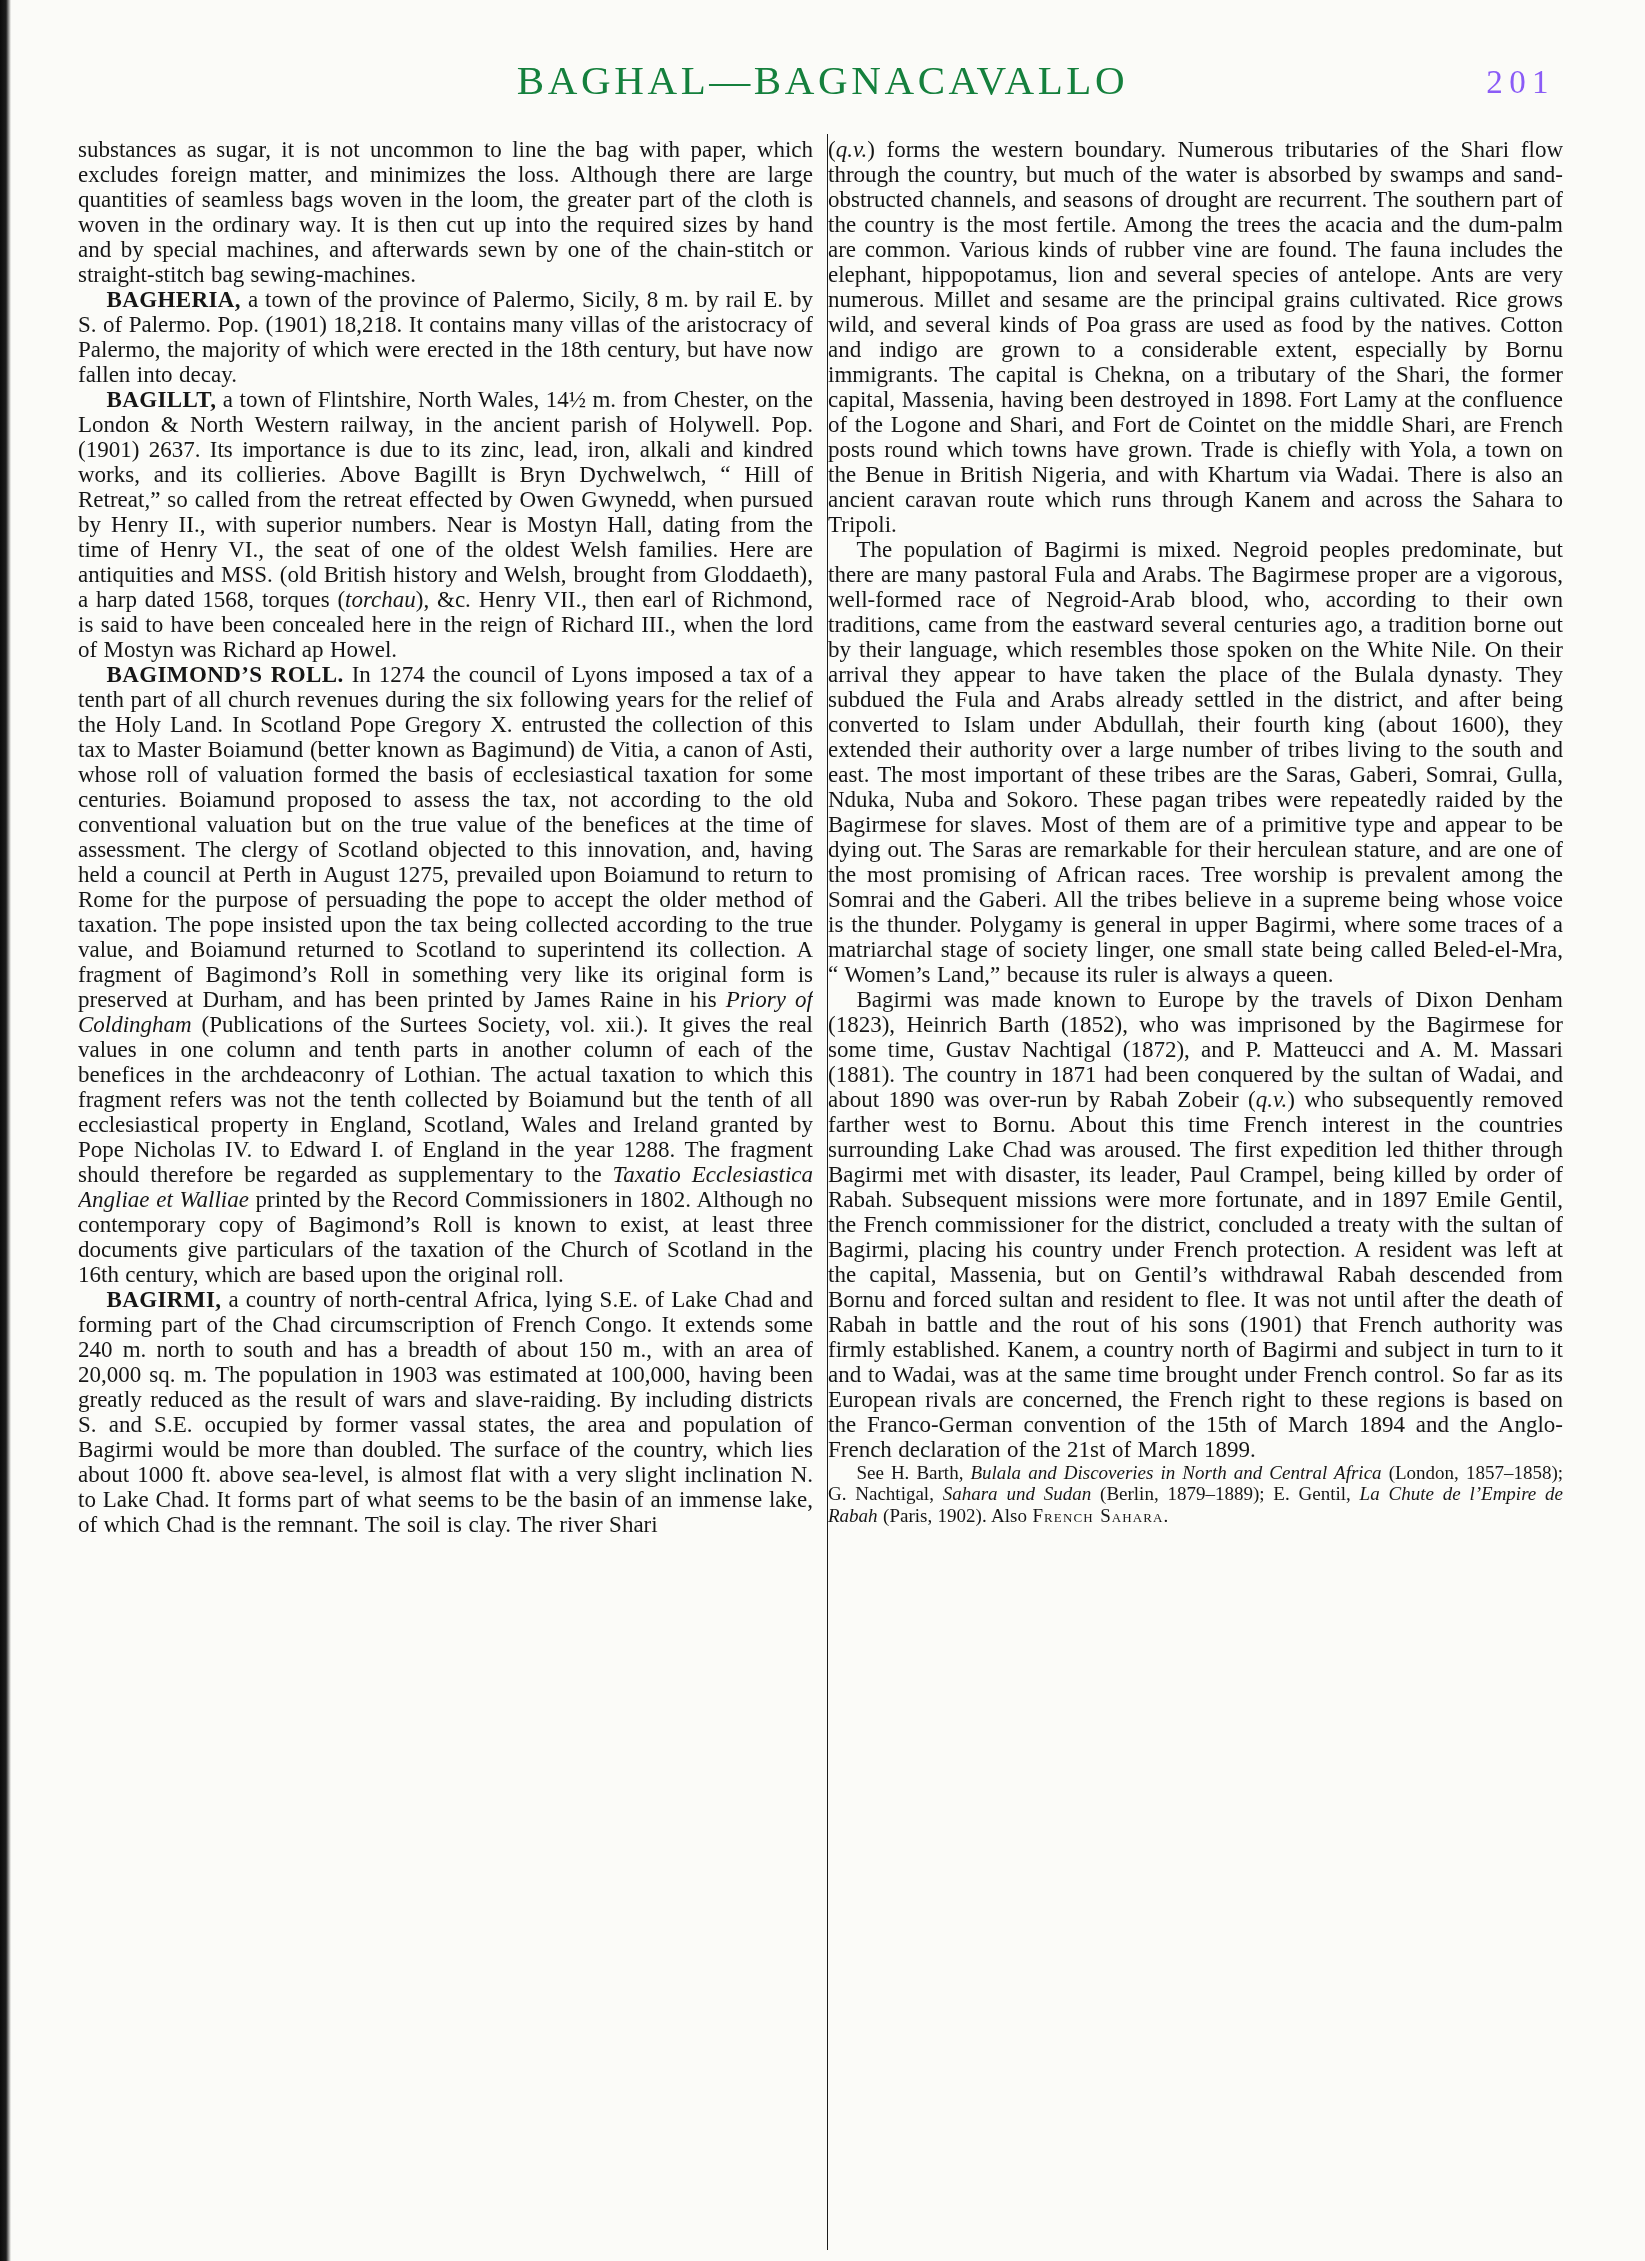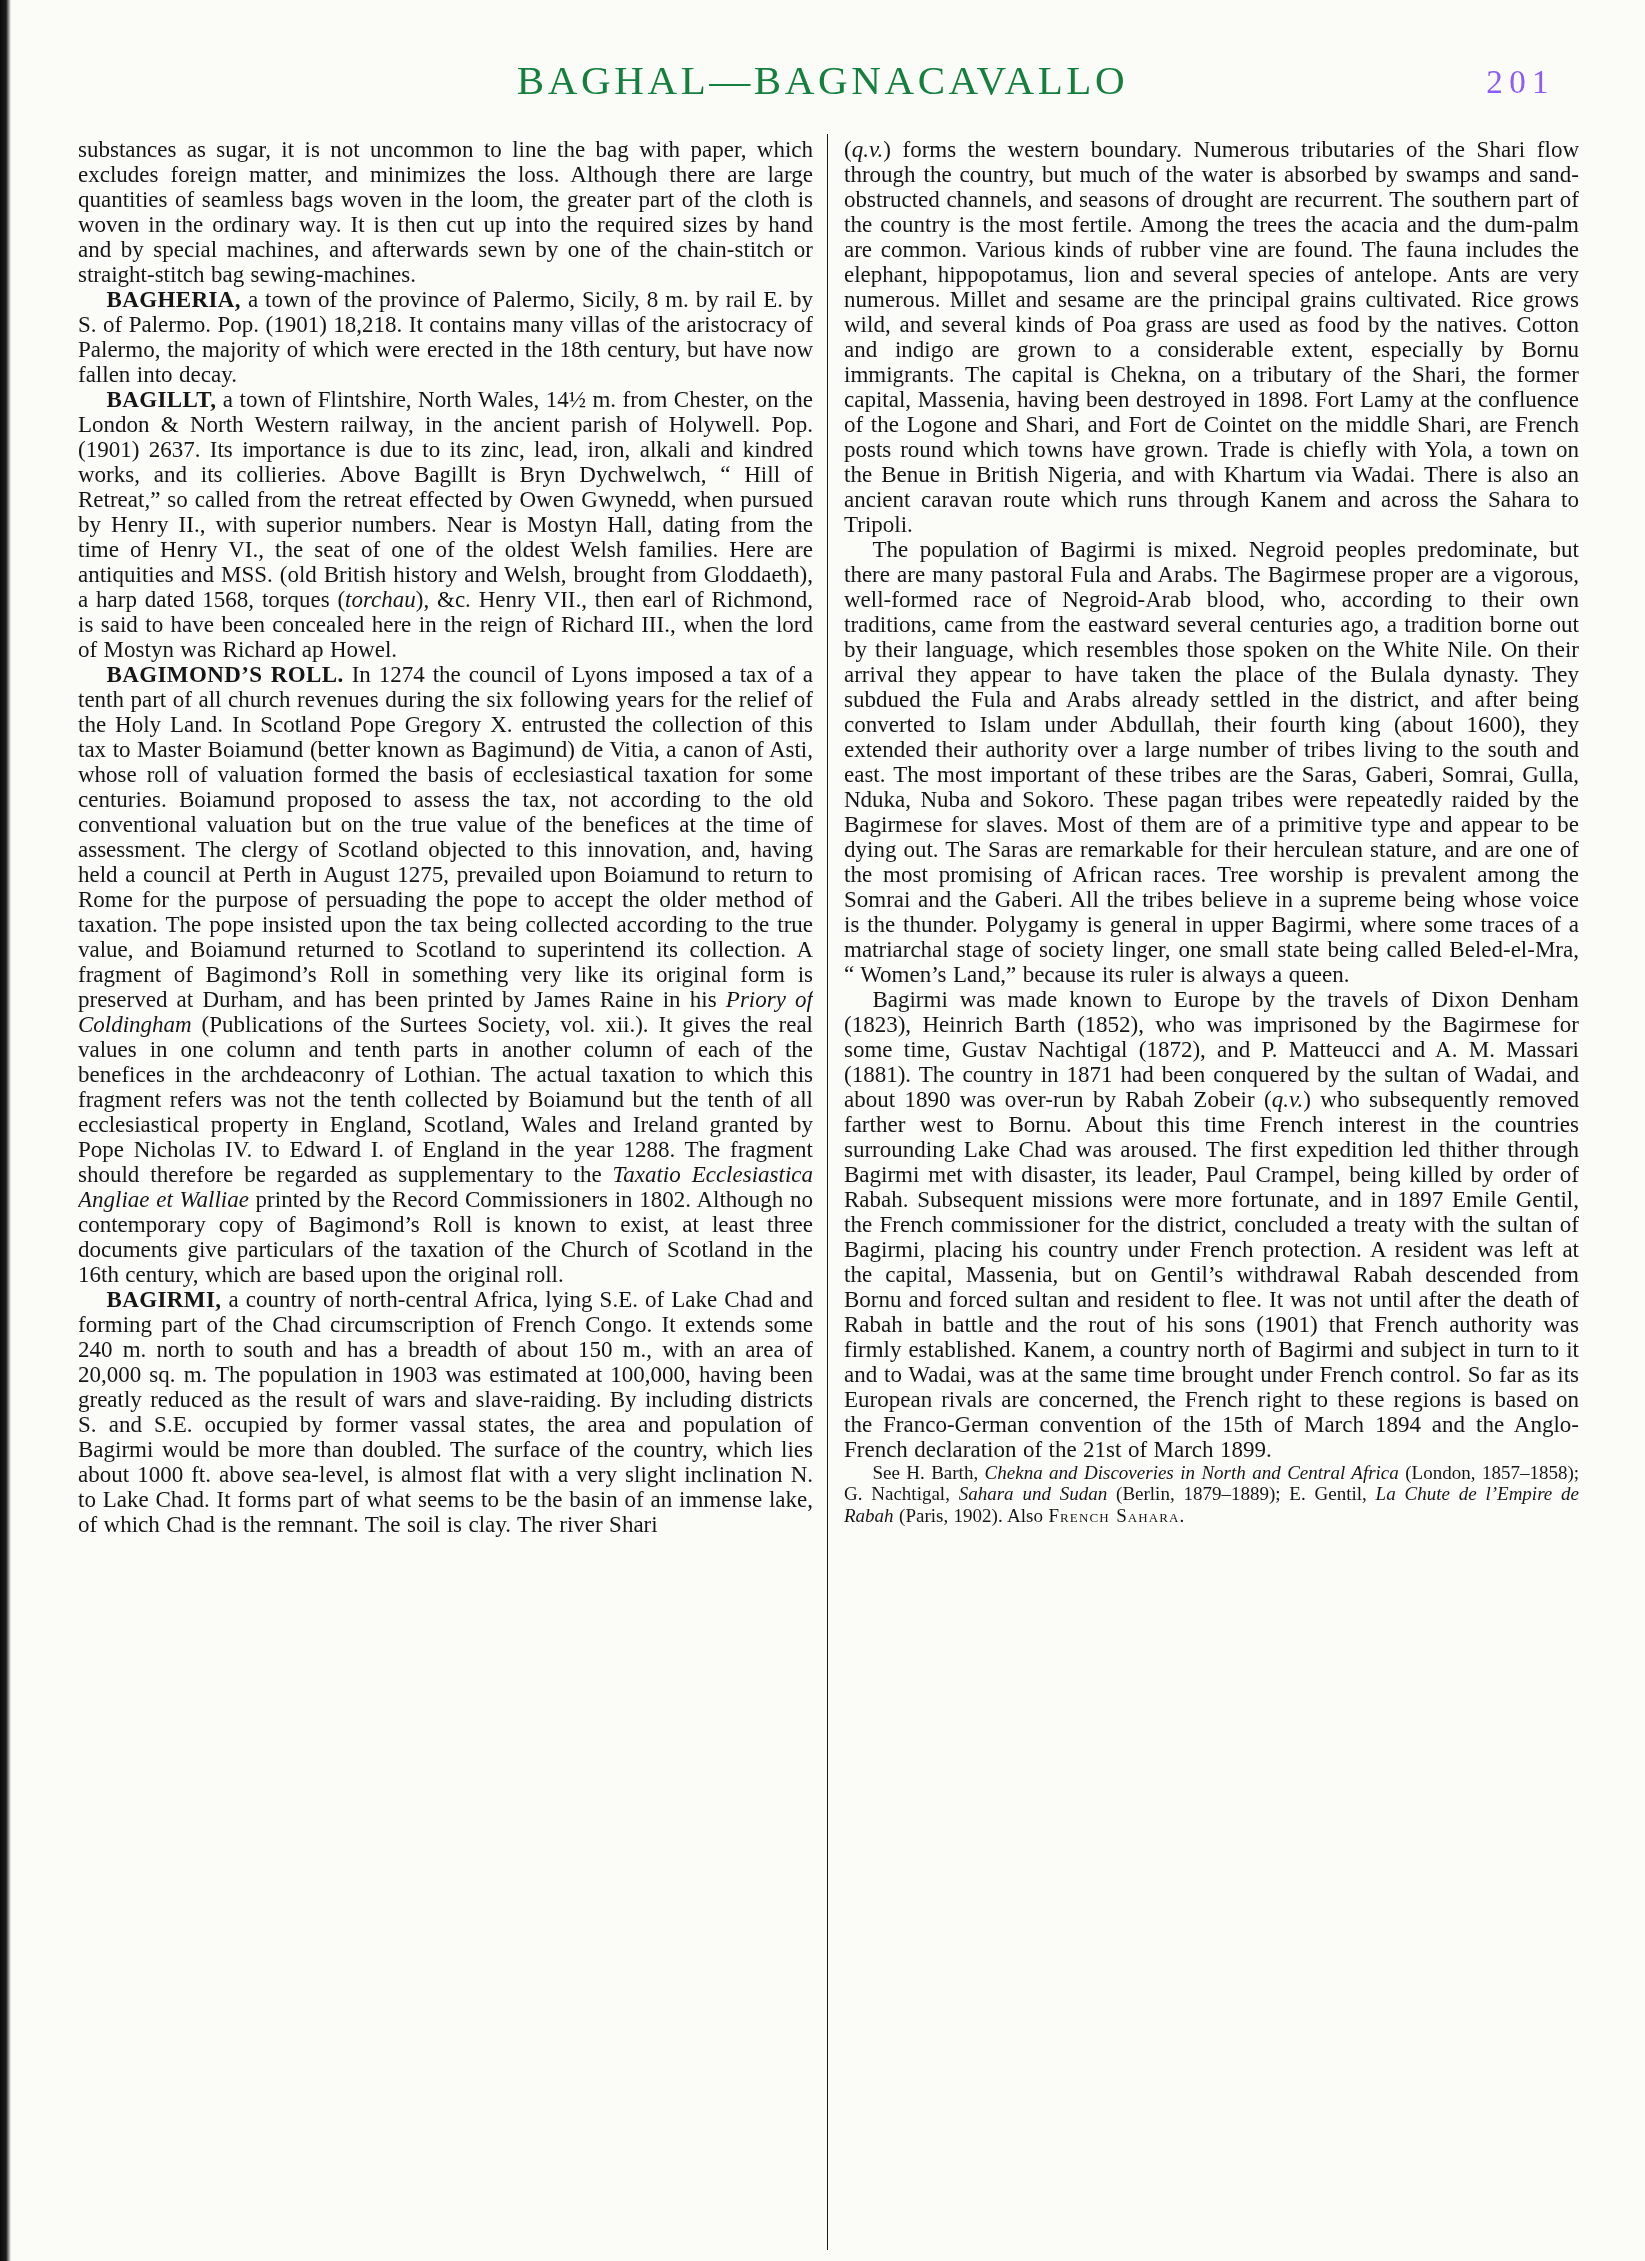--- a/index.html
+++ b/index.html
@@ -51,21 +51,21 @@
     height: 2116px;
     background: #1c1c1c;
   }
   .columns {
     position: absolute;
     top: 137px;
     left: 78px;
     width: 1502px;
     height: 2113px;
     display: flex;
-    gap: 31px;
+    gap: 15px;
   }
   .column {
     width: 735px;
     height: 100%;
     overflow: hidden;
     text-align: justify;
     font-size: 23px;
     line-height: 25px;
     word-spacing: 0.7px;
   }
@@ -95,16 +95,16 @@
       <p class="">substances as sugar, it is not uncommon to line the bag with paper, which excludes foreign matter, and minimizes the loss. Although there are large quantities of seamless bags woven in the loom, the greater part of the cloth is woven in the ordinary way. It is then cut up into the required sizes by hand and by special machines, and afterwards sewn by one of the chain-stitch or straight-stitch bag sewing-machines.</p>
       <p class="indent"><b>BAGHERIA,</b> a town of the province of Palermo, Sicily, 8 m. by rail E. by S. of Palermo. Pop. (1901) 18,218. It contains many villas of the aristocracy of Palermo, the majority of which were erected in the 18th century, but have now fallen into decay.</p>
       <p class="indent"><b>BAGILLT,</b> a town of Flintshire, North Wales, 14½ m. from Chester, on the London &amp; North Western railway, in the ancient parish of Holywell. Pop. (1901) 2637. Its importance is due to its zinc, lead, iron, alkali and kindred works, and its collieries. Above Bagillt is Bryn Dychwelwch, “ Hill of Retreat,” so called from the retreat effected by Owen Gwynedd, when pursued by Henry II., with superior numbers. Near is Mostyn Hall, dating from the time of Henry VI., the seat of one of the oldest Welsh families. Here are antiquities and MSS. (old British history and Welsh, brought from Gloddaeth), a harp dated 1568, torques (<i>torchau</i>), &amp;c. Henry VII., then earl of Richmond, is said to have been concealed here in the reign of Richard III., when the lord of Mostyn was Richard ap Howel.</p>
       <p class="indent"><b>BAGIMOND’S ROLL.</b> In 1274 the council of Lyons imposed a tax of a tenth part of all church revenues during the six following years for the relief of the Holy Land. In Scotland Pope Gregory X. entrusted the collection of this tax to Master Boiamund (better known as Bagimund) de Vitia, a canon of Asti, whose roll of valuation formed the basis of ecclesiastical taxation for some centuries. Boiamund proposed to assess the tax, not according to the old conventional valuation but on the true value of the benefices at the time of assessment. The clergy of Scotland objected to this innovation, and, having held a council at Perth in August 1275, prevailed upon Boiamund to return to Rome for the purpose of persuading the pope to accept the older method of taxation. The pope insisted upon the tax being collected according to the true value, and Boiamund returned to Scotland to superintend its collection. A fragment of Bagimond’s Roll in something very like its original form is preserved at Durham, and has been printed by James Raine in his <i>Priory of Coldingham</i> (Publications of the Surtees Society, vol. xii.). It gives the real values in one column and tenth parts in another column of each of the benefices in the archdeaconry of Lothian. The actual taxation to which this fragment refers was not the tenth collected by Boiamund but the tenth of all ecclesiastical property in England, Scotland, Wales and Ireland granted by Pope Nicholas IV. to Edward I. of England in the year 1288. The fragment should therefore be regarded as supplementary to the <i>Taxatio Ecclesiastica Angliae et Walliae</i> printed by the Record Commissioners in 1802. Although no contemporary copy of Bagimond’s Roll is known to exist, at least three documents give particulars of the taxation of the Church of Scotland in the 16th century, which are based upon the original roll.</p>
       <p class="indent"><b>BAGIRMI,</b> a country of north-central Africa, lying S.E. of Lake Chad and forming part of the Chad circumscription of French Congo. It extends some 240 m. north to south and has a breadth of about 150 m., with an area of 20,000 sq. m. The population in 1903 was estimated at 100,000, having been greatly reduced as the result of wars and slave-raiding. By including districts S. and S.E. occupied by former vassal states, the area and population of Bagirmi would be more than doubled. The surface of the country, which lies about 1000 ft. above sea-level, is almost flat with a very slight inclination N. to Lake Chad. It forms part of what seems to be the basin of an immense lake, of which Chad is the remnant. The soil is clay. The river Shari</p>
     </section>
   <section class="column">
       <p class="">(<i>q.v.</i>) forms the western boundary. Numerous tributaries of the Shari flow through the country, but much of the water is absorbed by swamps and sand-obstructed channels, and seasons of drought are recurrent. The southern part of the country is the most fertile. Among the trees the acacia and the dum-palm are common. Various kinds of rubber vine are found. The fauna includes the elephant, hippopotamus, lion and several species of antelope. Ants are very numerous. Millet and sesame are the principal grains cultivated. Rice grows wild, and several kinds of Poa grass are used as food by the natives. Cotton and indigo are grown to a considerable extent, especially by Bornu immigrants. The capital is Chekna, on a tributary of the Shari, the former capital, Massenia, having been destroyed in 1898. Fort Lamy at the confluence of the Logone and Shari, and Fort de Cointet on the middle Shari, are French posts round which towns have grown. Trade is chiefly with Yola, a town on the Benue in British Nigeria, and with Khartum via Wadai. There is also an ancient caravan route which runs through Kanem and across the Sahara to Tripoli.</p>
       <p class="indent">The population of Bagirmi is mixed. Negroid peoples predominate, but there are many pastoral Fula and Arabs. The Bagirmese proper are a vigorous, well-formed race of Negroid-Arab blood, who, according to their own traditions, came from the eastward several centuries ago, a tradition borne out by their language, which resembles those spoken on the White Nile. On their arrival they appear to have taken the place of the Bulala dynasty. They subdued the Fula and Arabs already settled in the district, and after being converted to Islam under Abdullah, their fourth king (about 1600), they extended their authority over a large number of tribes living to the south and east. The most important of these tribes are the Saras, Gaberi, Somrai, Gulla, Nduka, Nuba and Sokoro. These pagan tribes were repeatedly raided by the Bagirmese for slaves. Most of them are of a primitive type and appear to be dying out. The Saras are remarkable for their herculean stature, and are one of the most promising of African races. Tree worship is prevalent among the Somrai and the Gaberi. All the tribes believe in a supreme being whose voice is the thunder. Polygamy is general in upper Bagirmi, where some traces of a matriarchal stage of society linger, one small state being called Beled-el-Mra, “ Women’s Land,” because its ruler is always a queen.</p>
       <p class="indent">Bagirmi was made known to Europe by the travels of Dixon Denham (1823), Heinrich Barth (1852), who was imprisoned by the Bagirmese for some time, Gustav Nachtigal (1872), and P. Matteucci and A. M. Massari (1881). The country in 1871 had been conquered by the sultan of Wadai, and about 1890 was over-run by Rabah Zobeir (<i>q.v.</i>) who subsequently removed farther west to Bornu. About this time French interest in the countries surrounding Lake Chad was aroused. The first expedition led thither through Bagirmi met with disaster, its leader, Paul Crampel, being killed by order of Rabah. Subsequent missions were more fortunate, and in 1897 Emile Gentil, the French commissioner for the district, concluded a treaty with the sultan of Bagirmi, placing his country under French protection. A resident was left at the capital, Massenia, but on Gentil’s withdrawal Rabah descended from Bornu and forced sultan and resident to flee. It was not until after the death of Rabah in battle and the rout of his sons (1901) that French authority was firmly established. Kanem, a country north of Bagirmi and subject in turn to it and to Wadai, was at the same time brought under French control. So far as its European rivals are concerned, the French right to these regions is based on the Franco-German convention of the 15th of March 1894 and the Anglo-French declaration of the 21st of March 1899.</p>
-      <p class="indent small">See H. Barth, <i>Chekna and Discoveries in North and Central Africa</i> (London, 1857–1858); G. Nachtigal, <i>Sahara und Sudan</i> (Berlin, 1879–1889); E. Gentil, <i>La Chute de l’Empire de Rabah</i> (Paris, 1902). Also <span class="sc">French Sahara</span>.</p>
+      <p class="indent small">See H. Barth, <i>Bulala and Discoveries in North and Central Africa</i> (London, 1857–1858); G. Nachtigal, <i>Sahara und Sudan</i> (Berlin, 1879–1889); E. Gentil, <i>La Chute de l’Empire de Rabah</i> (Paris, 1902). Also <span class="sc">French Sahara</span>.</p>
     </section>
 </main>
 
 
 </body></html>

